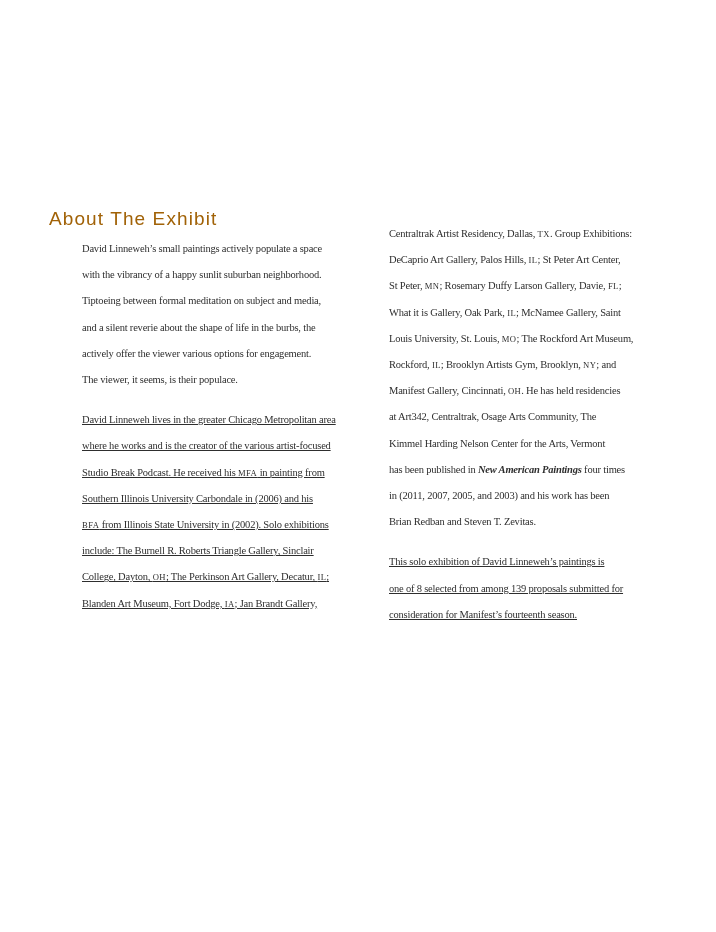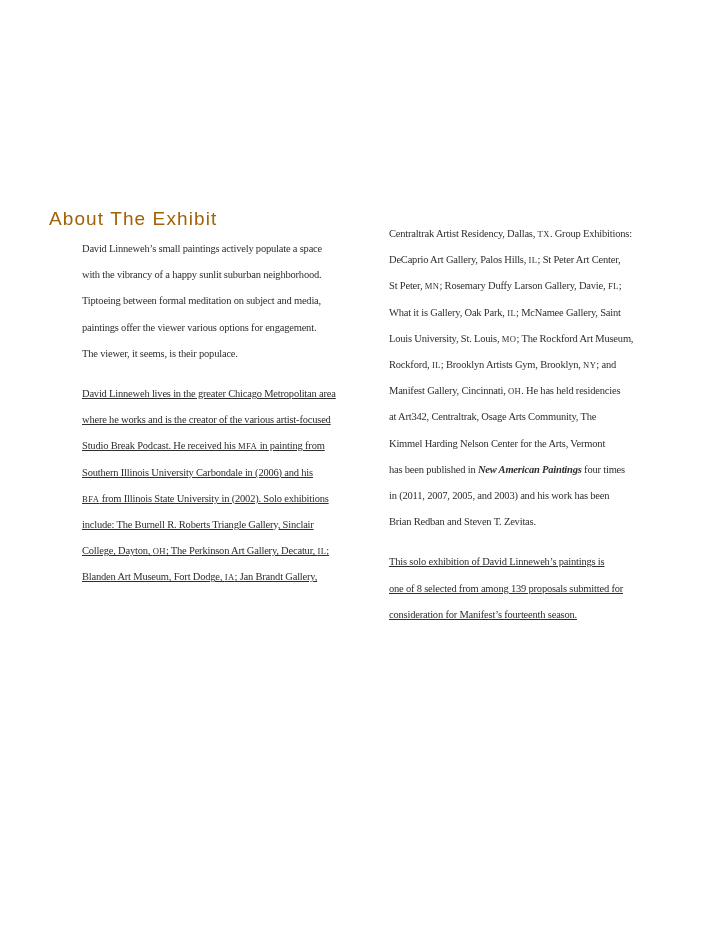--- a/index.html
+++ b/index.html
@@ -52,21 +52,22 @@
 <body>
 
 <div class="page">
   <div class="page-title">About The Exhibit</div>
 
   <div class="text-column col-left">
       <div class="paragraph">
         <div class="text-line">David Linneweh’s small paintings actively populate a space</div>
         <div class="text-line">with the vibrancy of a happy sunlit suburban neighborhood.</div>
         <div class="text-line">Tiptoeing between formal meditation on subject and media,</div>
-        <div class="text-line">paintings offer the viewer various options for engagement.</div>
+        <div class="text-line">and a silent reverie about the shape of life in the burbs, the</div>
+        <div class="text-line">actively offer the viewer various options for engagement.</div>
         <div class="text-line">The viewer, it seems, is their populace.</div>
       </div>
       <div class="paragraph">
         <div class="text-line">David Linneweh lives in the greater Chicago Metropolitan area</div>
         <div class="text-line">where he works and is the creator of the various artist-focused</div>
         <div class="text-line">Studio Break Podcast. He received his <span class="sc">MFA</span> in painting from</div>
         <div class="text-line">Southern Illinois University Carbondale in (2006) and his</div>
         <div class="text-line"><span class="sc">BFA</span> from Illinois State University in (2002). Solo exhibitions</div>
         <div class="text-line">include: The Burnell R. Roberts Triangle Gallery, Sinclair</div>
         <div class="text-line">College, Dayton, <span class="sc">OH</span>; The Perkinson Art Gallery, Decatur, <span class="sc">IL</span>;</div>

